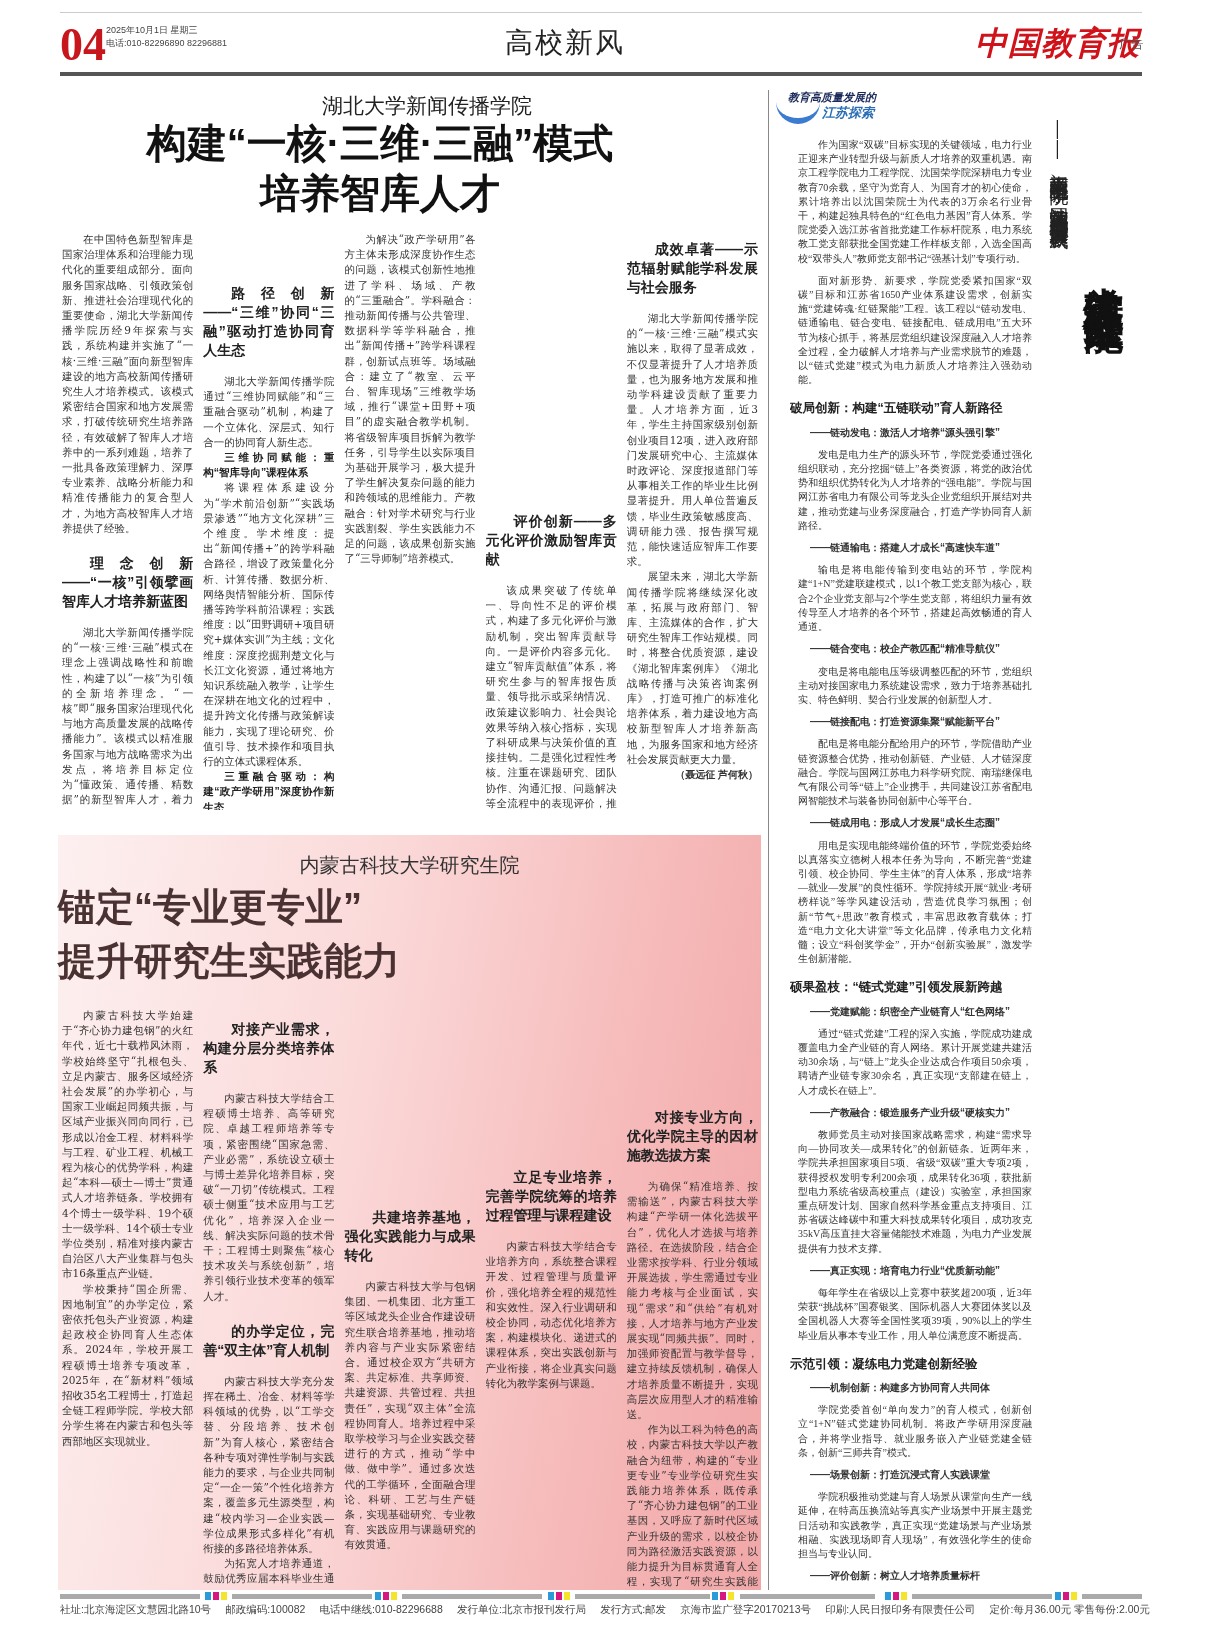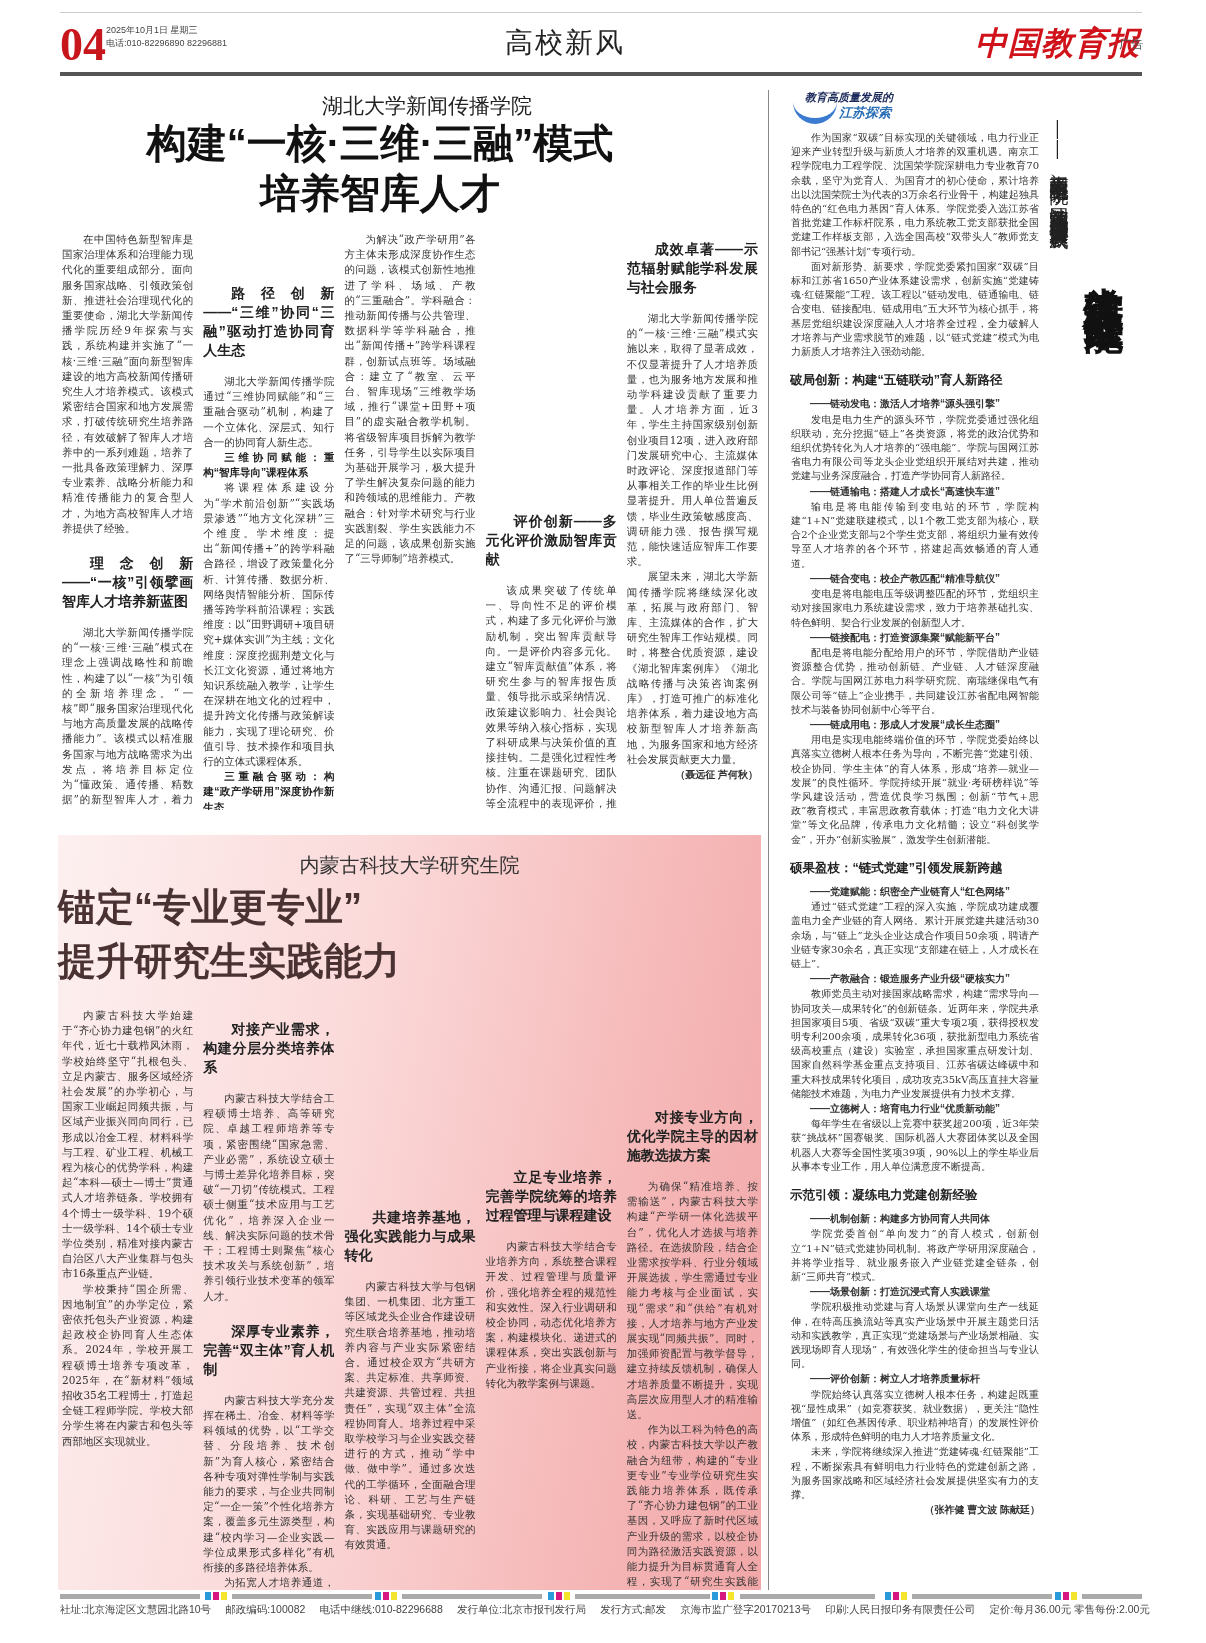--- a/index.html
+++ b/index.html
@@ -21,28 +21,28 @@
   .col p{margin:0;text-indent:2em;}
   .h-sec{font-family:"Liberation Sans",sans-serif;font-weight:bold;font-size:14px;line-height:19px;color:#222;margin:18px 0 14px;text-indent:2em;}
   .h-sub{font-family:"Liberation Sans",sans-serif;font-weight:bold;font-size:10.5px;color:#222;text-indent:2em;}
   .byline{text-align:right;font-family:"Liberation Sans",sans-serif;font-weight:bold;font-size:10px;}
   
   .pinkbox{left:58px;top:835px;width:703px;height:755px;background:linear-gradient(100deg,#fdf0f0 0%,#fbd9d9 40%,#f6b9b9 75%,#f1a7a8 100%);}
   .a2-org{left:58px;width:703px;top:852px;text-align:center;font-family:"Liberation Sans",sans-serif;font-size:20px;color:#333;}
   .a2-title{left:58px;width:703px;top:880px;font-family:"Liberation Sans",sans-serif;font-weight:bold;font-size:38px;line-height:54px;color:#4a3232;}
   
   .divider-v{left:768px;top:90px;width:1px;height:1500px;background:#888;}
-  .emblem{left:770px;top:88px;width:120px;height:34px;margin-left:17px;}
+  .emblem{left:770px;top:88px;width:120px;height:34px;}
   .emblem-top{font-family:"Liberation Sans",sans-serif;font-weight:bold;font-style:italic;font-size:11px;color:#1b2a5a;position:absolute;left:18px;top:2px;}
   .emblem-bot{font-family:"Liberation Serif",serif;font-weight:bold;font-style:italic;font-size:13px;color:#2a6fb5;position:absolute;left:52px;top:16px;}
   .emblem-swoosh{position:absolute;left:6px;top:12px;width:44px;height:18px;border-bottom:6px solid #3b7bd0;border-radius:0 0 30px 30px;}
   .vt-sub{left:1048px;top:120px;width:22px;writing-mode:vertical-rl;font-family:"Liberation Sans",sans-serif;font-size:19px;line-height:22px;color:#222;letter-spacing:1px;}
   .vt-title{left:1080px;top:255px;width:48px;writing-mode:vertical-rl;font-family:"Liberation Sans",sans-serif;font-weight:bold;font-size:40px;line-height:48px;color:#111;letter-spacing:2px;}
   .rcol{left:790px;top:130px;width:250px;font-size:10px;line-height:14.2px;}
-  .rcol p{margin:1px;text-indent:2em;}
+  .rcol p{margin:8px;text-indent:2em;font-family:Liberation Serif, serif;}
   .r-h{font-family:"Liberation Sans",sans-serif;font-weight:bold;font-size:12.5px;text-align:left;margin:14px 0 10px;color:#222;}
   .r-sub{font-family:"Liberation Sans",sans-serif;font-weight:bold;font-size:10px;text-indent:2em;}
   
   .footbar{top:1594px;height:5px;background:#aaa;}
   .cmyk{top:1592px;display:flex;gap:2px;}
   .cmyk span{display:block;width:6px;height:8px;}
   .footer{left:60px;top:1603px;width:1090px;display:flex;justify-content:space-between;font-family:"Liberation Sans",sans-serif;font-size:10.5px;color:#444;}
 </style>
 </head>
 <body>
@@ -100,21 +100,21 @@
 </div>
 
 <div class="abs cols" style="left:62px;top:1008px;width:696px;height:580px;">
   <div class="col" style="width:132px;">
     <p>内蒙古科技大学始建于“齐心协力建包钢”的火红年代，近七十载栉风沐雨，学校始终坚守“扎根包头、立足内蒙古、服务区域经济社会发展”的办学初心，与国家工业崛起同频共振，与区域产业振兴同向同行，已形成以冶金工程、材料科学与工程、矿业工程、机械工程为核心的优势学科，构建起“本科—硕士—博士”贯通式人才培养链条。学校拥有4个博士一级学科、19个硕士一级学科、14个硕士专业学位类别，精准对接内蒙古自治区八大产业集群与包头市16条重点产业链。</p>
     <p>学校秉持“国企所需、因地制宜”的办学定位，紧密依托包头产业资源，构建起政校企协同育人生态体系。2024年，学校开展工程硕博士培养专项改革，2025年，在“新材料”领域招收35名工程博士，打造起全链工程师学院。学校大部分学生将在内蒙古和包头等西部地区实现就业。</p>
   </div>
   <div class="col" style="width:132px;">
     <div class="h-sec" style="margin-top:12px">对接产业需求，构建分层分类培养体系</div>
     <p>内蒙古科技大学结合工程硕博士培养、高等研究院、卓越工程师培养等专项，紧密围绕“国家急需、产业必需”，系统设立硕士与博士差异化培养目标，突破“一刀切”传统模式。工程硕士侧重“技术应用与工艺优化”，培养深入企业一线、解决实际问题的技术骨干；工程博士则聚焦“核心技术攻关与系统创新”，培养引领行业技术变革的领军人才。</p>
-    <div class="h-sec">深厚专业素养，完善“双主体”育人机制</div>
+    <div class="h-sec">的办学定位，完善“双主体”育人机制</div>
     <p>内蒙古科技大学充分发挥在稀土、冶金、材料等学科领域的优势，以“工学交替、分段培养、技术创新”为育人核心，紧密结合各种专项对弹性学制与实践能力的要求，与企业共同制定“一企一策”个性化培养方案，覆盖多元生源类型，构建“校内学习—企业实践—学位成果形式多样化”有机衔接的多路径培养体系。</p>
     <p>为拓宽人才培养通道，鼓励优秀应届本科毕业生通过推荐免试攻读专业学位研究生等途径参与到校企联合培养项目中，推进本—硕—博贯通培养。通过单列专项推免计划，优先遴选具备创新潜质和产业技术兴趣的学生。在培养过程中，学生可提前进入企业研发一线，参与实际项目，在“双导师”协同指导下实现从理论到实践的深度融合。</p>
   </div>
   <div class="col" style="width:132px;">
     <div class="h-sec" style="margin-top:200px">共建培养基地，强化实践能力与成果转化</div>
     <p>内蒙古科技大学与包钢集团、一机集团、北方重工等区域龙头企业合作建设研究生联合培养基地，推动培养内容与产业实际紧密结合。通过校企双方“共研方案、共定标准、共享师资、共建资源、共管过程、共担责任”，实现“双主体”全流程协同育人。培养过程中采取学校学习与企业实践交替进行的方式，推动“学中做、做中学”。通过多次迭代的工学循环，全面融合理论、科研、工艺与生产链条，实现基础研究、专业教育、实践应用与课题研究的有效贯通。</p>
   </div>
   <div class="col" style="width:132px;">
     <div class="h-sec" style="margin-top:160px">立足专业培养，完善学院统筹的培养过程管理与课程建设</div>
     <p>内蒙古科技大学结合专业培养方向，系统整合课程开发、过程管理与质量评价，强化培养全程的规范性和实效性。深入行业调研和校企协同，动态优化培养方案，构建模块化、递进式的课程体系，突出实践创新与产业衔接，将企业真实问题转化为教学案例与课题。</p>
@@ -148,21 +148,21 @@
   <p>变电是将电能电压等级调整匹配的环节，党组织主动对接国家电力系统建设需求，致力于培养基础扎实、特色鲜明、契合行业发展的创新型人才。</p>
   <div class="r-sub">——链接配电：打造资源集聚“赋能新平台”</div>
   <p>配电是将电能分配给用户的环节，学院借助产业链资源整合优势，推动创新链、产业链、人才链深度融合。学院与国网江苏电力科学研究院、南瑞继保电气有限公司等“链上”企业携手，共同建设江苏省配电网智能技术与装备协同创新中心等平台。</p>
   <div class="r-sub">——链成用电：形成人才发展“成长生态圈”</div>
   <p>用电是实现电能终端价值的环节，学院党委始终以真落实立德树人根本任务为导向，不断完善“党建引领、校企协同、学生主体”的育人体系，形成“培养—就业—发展”的良性循环。学院持续开展“就业·考研榜样说”等学风建设活动，营造优良学习氛围；创新“节气+思政”教育模式，丰富思政教育载体；打造“电力文化大讲堂”等文化品牌，传承电力文化精髓；设立“科创奖学金”，开办“创新实验展”，激发学生创新潜能。</p>
   <div class="r-h">硕果盈枝：“链式党建”引领发展新跨越</div>
   <div class="r-sub">——党建赋能：织密全产业链育人“红色网络”</div>
   <p>通过“链式党建”工程的深入实施，学院成功建成覆盖电力全产业链的育人网络。累计开展党建共建活动30余场，与“链上”龙头企业达成合作项目50余项，聘请产业链专家30余名，真正实现“支部建在链上，人才成长在链上”。</p>
   <div class="r-sub">——产教融合：锻造服务产业升级“硬核实力”</div>
   <p>教师党员主动对接国家战略需求，构建“需求导向—协同攻关—成果转化”的创新链条。近两年来，学院共承担国家项目5项、省级“双碳”重大专项2项，获得授权发明专利200余项，成果转化36项，获批新型电力系统省级高校重点（建设）实验室，承担国家重点研发计划、国家自然科学基金重点支持项目、江苏省碳达峰碳中和重大科技成果转化项目，成功攻克35kV高压直挂大容量储能技术难题，为电力产业发展提供有力技术支撑。</p>
-  <div class="r-sub">——立德树人：培育电力行业“优质新动能”</div>
+  <div class="r-sub">——真正实现：培育电力行业“优质新动能”</div>
   <p>每年学生在省级以上竞赛中获奖超200项，近3年荣获“挑战杯”国赛银奖、国际机器人大赛团体奖以及全国机器人大赛等全国性奖项39项，90%以上的学生毕业后从事本专业工作，用人单位满意度不断提高。</p>
   <div class="r-h">示范引领：凝练电力党建创新经验</div>
   <div class="r-sub">——机制创新：构建多方协同育人共同体</div>
   <p>学院党委首创“单向发力”的育人模式，创新创立“1+N”链式党建协同机制。将政产学研用深度融合，并将学业指导、就业服务嵌入产业链党建全链条，创新“三师共育”模式。</p>
   <div class="r-sub">——场景创新：打造沉浸式育人实践课堂</div>
   <p>学院积极推动党建与育人场景从课堂向生产一线延伸，在特高压换流站等真实产业场景中开展主题党日活动和实践教学，真正实现“党建场景与产业场景相融、实践现场即育人现场”，有效强化学生的使命担当与专业认同。</p>
   <div class="r-sub">——评价创新：树立人才培养质量标杆</div>
   <p>学院始终认真落实立德树人根本任务，构建起既重视“显性成果”（如竞赛获奖、就业数据），更关注“隐性增值”（如红色基因传承、职业精神培育）的发展性评价体系，形成特色鲜明的电力人才培养质量文化。</p>
   <p>未来，学院将继续深入推进“党建铸魂·红链聚能”工程，不断探索具有鲜明电力行业特色的党建创新之路，为服务国家战略和区域经济社会发展提供坚实有力的支撑。</p>
   <div class="byline">（张祚健  曹文波  陈献廷）</div>

